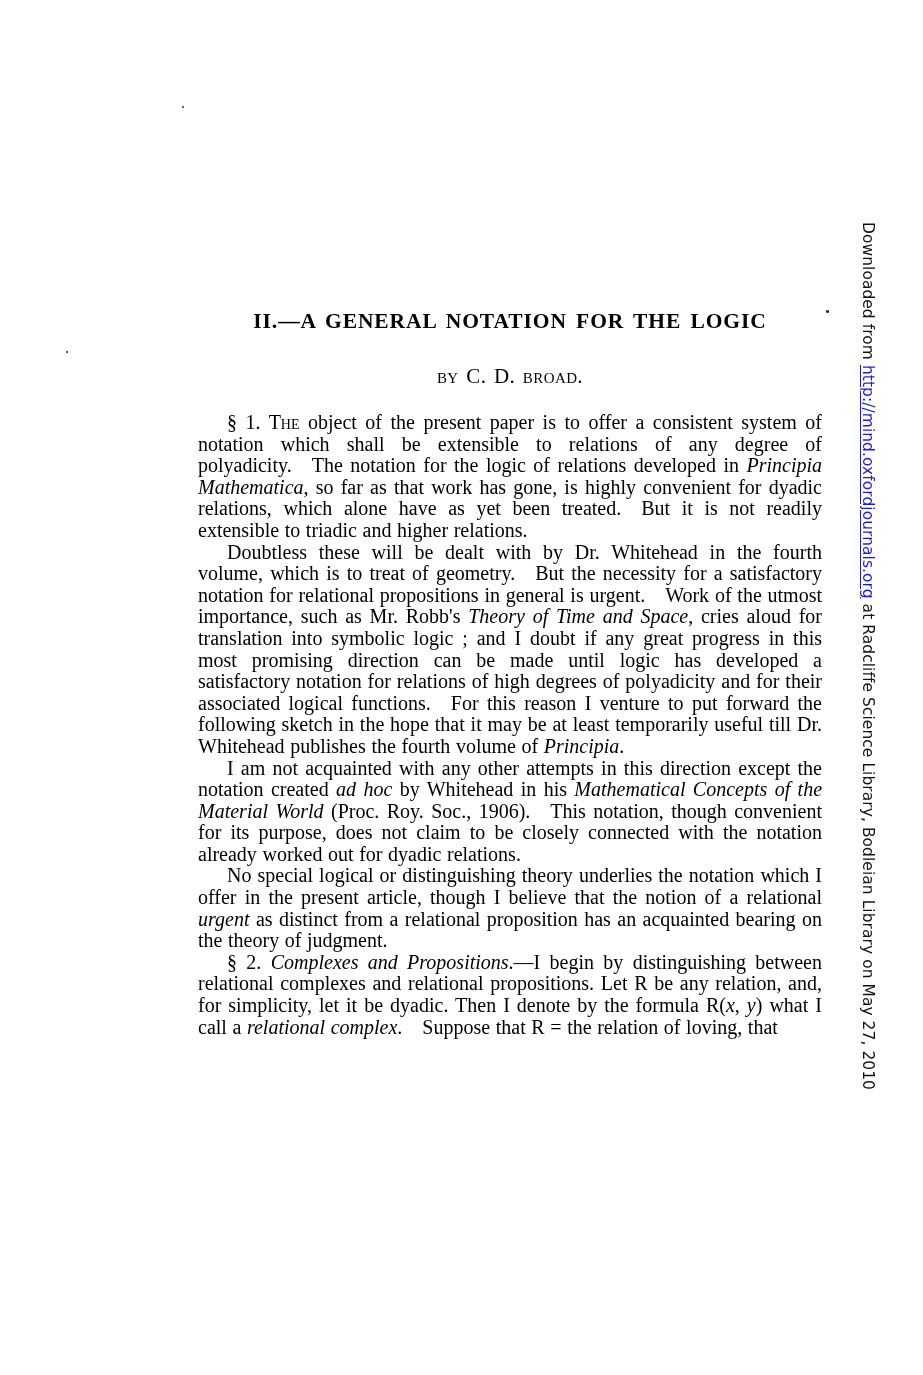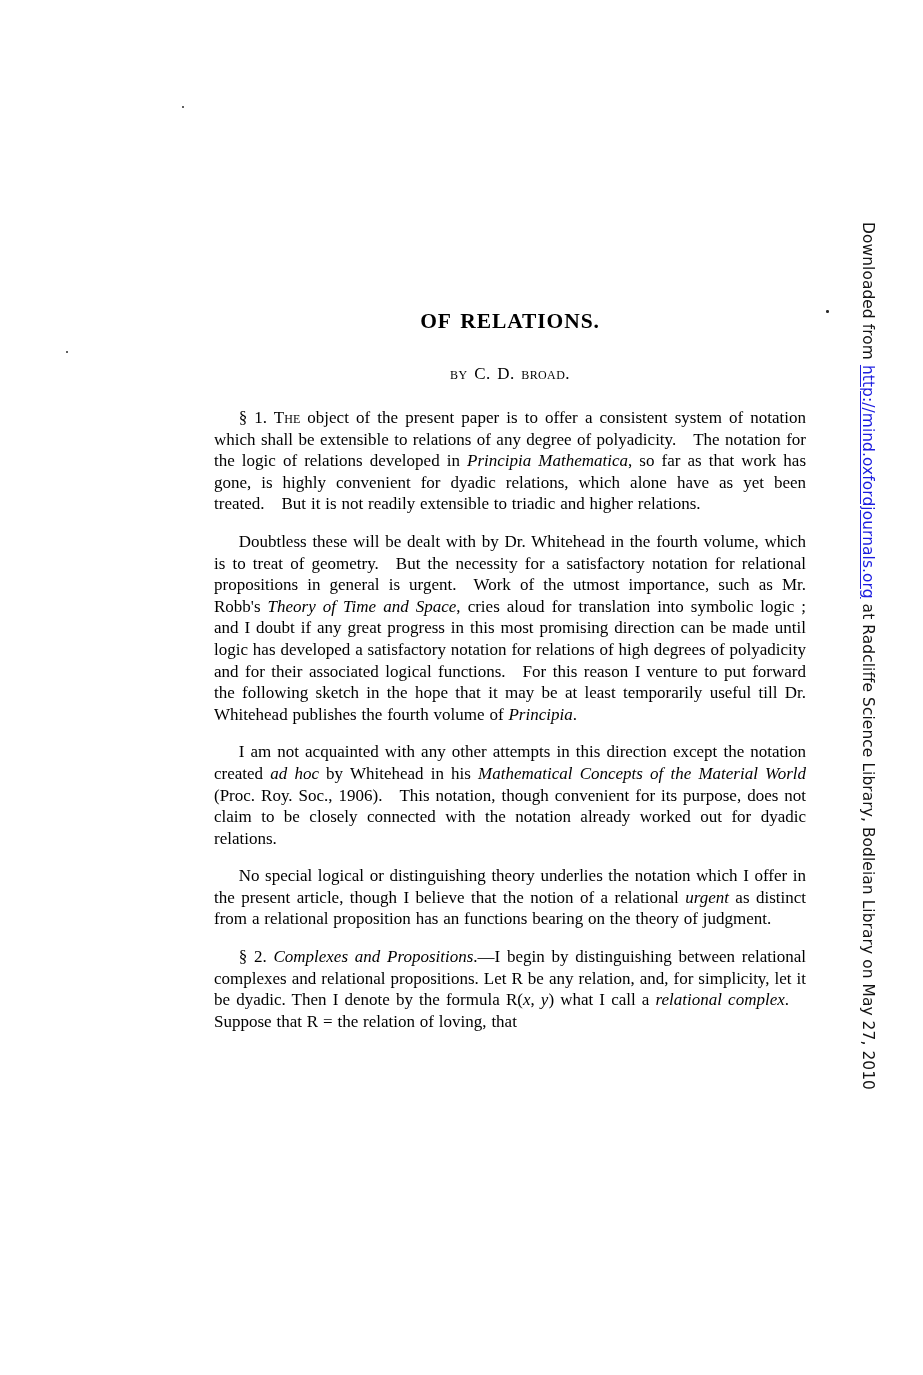--- a/index.html
+++ b/index.html
@@ -39,37 +39,37 @@
     line-height: 30px;
     margin: 0;
     word-spacing: 3px;
   }
   .title .line2 {
     display: block;
   }
 
   .byline {
     text-align: center;
-    font-size: 17px;
+    font-size: 21px;
     margin-top: 28px;
     letter-spacing: 0.4px;
     word-spacing: 2px;
   }
   .sc {
     font-variant: small-caps;
     text-transform: lowercase;
   }
   .sc::first-letter { text-transform: uppercase; }
 
   .para {
-    font-size: 17px;
+    font-size: 20px;
     line-height: 21.6px;
     text-align: justify;
     text-indent: 1.45em;
-    margin: 16px;
+    margin: 0;
     word-spacing: 0.6px;
     -webkit-hyphens: none;
     hyphens: none;
   }
   #paragraphs {
     margin-top: 23px;
   }
   .para i, .para em {
     font-style: italic;
   }
@@ -114,34 +114,34 @@
   }
 </style>
 </head>
 <body>
 
 <div id="page-sheet">
 
   <div id="article">
 
     <h1 class="title">
-      <span class="line2">OF RELATIONS.</span>
+      <span>II.—A GENERAL NOTATION FOR THE LOGIC</span>
     </h1>
 
     <div class="byline">
       <span class="sc">By</span>
       <span>C. D.</span>
       <span class="sc">Broad.</span>
     </div>
 
     <div id="paragraphs">
         <p class="para"><span>§ 1. </span><span style="font-variant: small-caps; text-transform: lowercase;"><span style="font-variant: normal; text-transform: uppercase;">T</span><span>HE</span></span><span> object of the present paper is to offer a consistent system of notation which shall be extensible to relations of any degree of polyadicity. The notation for the logic of relations developed in </span><i>Principia Mathematica</i><span>, so far as that work has gone, is highly convenient for dyadic relations, which alone have as yet been treated. But it is not readily extensible to triadic and higher relations.</span></p>
         <p class="para"><span>Doubtless these will be dealt with by Dr. Whitehead in the fourth volume, which is to treat of geometry. But the necessity for a satisfactory notation for relational propositions in general is urgent. Work of the utmost importance, such as Mr. Robb's </span><i>Theory of Time and Space</i><span>, cries aloud for translation into symbolic logic ; and I doubt if any great progress in this most promising direction can be made until logic has developed a satisfactory notation for relations of high degrees of polyadicity and for their associated logical functions. For this reason I venture to put forward the following sketch in the hope that it may be at least temporarily useful till Dr. Whitehead publishes the fourth volume of </span><i>Principia</i><span>.</span></p>
         <p class="para"><span>I am not acquainted with any other attempts in this direction except the notation created </span><i>ad hoc</i><span> by Whitehead in his </span><i>Mathematical Concepts of the Material World</i><span> (Proc. Roy. Soc., 1906). This notation, though convenient for its purpose, does not claim to be closely connected with the notation already worked out for dyadic relations.</span></p>
-        <p class="para"><span>No special logical or distinguishing theory underlies the notation which I offer in the present article, though I believe that the notion of a relational </span><i>urgent</i><span> as distinct from a relational proposition has an functions bearing on the theory of judgment.</span></p>
+        <p class="para"><span>No special logical or distinguishing theory underlies the notation which I offer in the present article, though I believe that the notion of a relational </span><i>urgent</i><span> as distinct from a relational proposition has an acquainted bearing on the theory of judgment.</span></p>
         <p class="para"><span>§ 2. </span><i>Complexes and Propositions</i><span>.—I begin by distinguishing between relational complexes and relational propositions. Let R be any relation, and, for simplicity, let it be dyadic. Then I denote by the formula R(</span><i>x</i><span>, </span><i>y</i><span>) what I call a </span><i>relational complex</i><span>. Suppose that R = the relation of loving, that</span></p>
       </div>
 
   </div>
 
   <div id="download-stamp">
     <div class="stamp-text">
       <span>Downloaded from </span><a class="stamp-url">http://mind.oxfordjournals.org</a><span> at Radcliffe Science Library, Bodleian Library on May 27, 2010</span>
     </div>
   </div>

